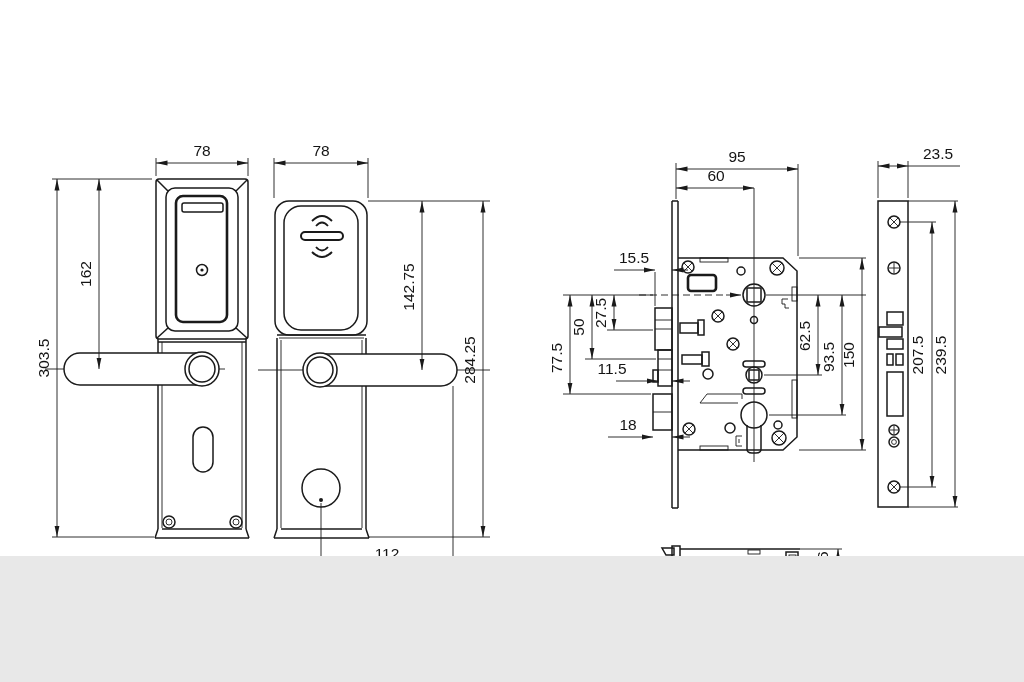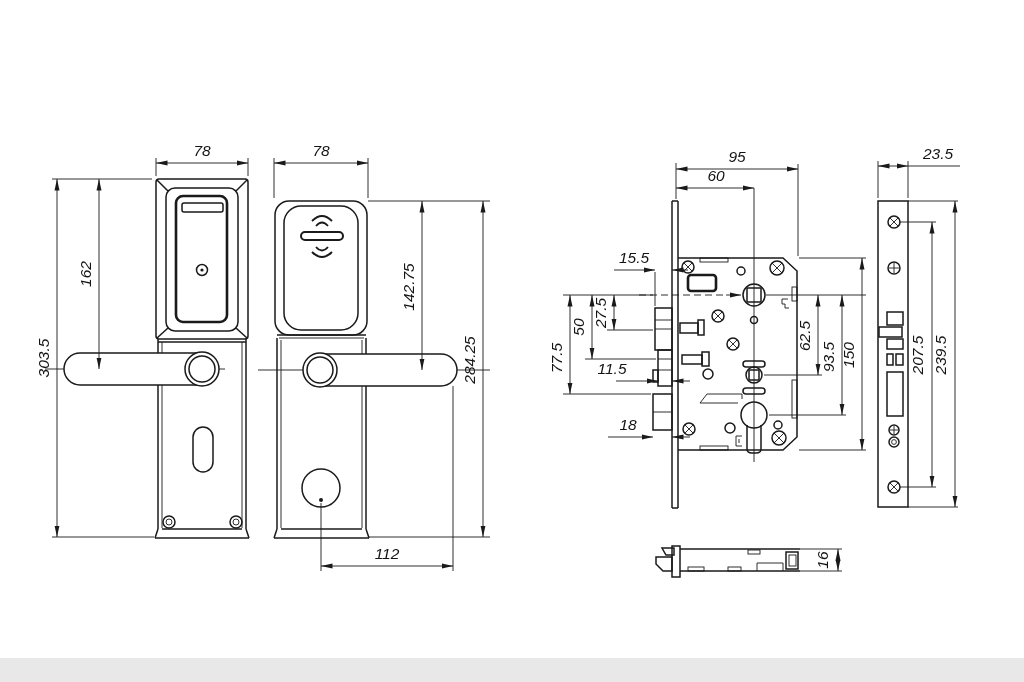--- a/index.html
+++ b/index.html
@@ -1,19 +1,19 @@
 <!DOCTYPE html>
 <html style="--line: #1a1a1a; --bg: #ffffff;"><head>
 <meta charset="utf-8">
 <style>
   :root { --line:#1a1a1a; --bg:#ffffff; }
   html,body { margin:0; padding:0; background:#e8e8e8; }
   .canvas {
-    position:relative; width:1024px; height:658px; background:var(--bg);
-    font-family:"Liberation Sans", sans-serif; overflow:hidden;font-style:italic;
+    position:relative; width:1024px; height:556px; background:var(--bg);
+    font-family:"Liberation Sans", sans-serif; overflow:hidden;
   }
   svg text { font-family:"Liberation Sans", sans-serif; }
   .dimtxt { font-size:15.5px; fill:#141414; text-anchor:middle; }
   .ln  { fill:none; stroke:var(--line); stroke-width:1.5; stroke-linejoin:miter; stroke-linecap:butt; }
   .tk  { fill:none; stroke:var(--line); stroke-width:2.6; }
   .tn  { fill:none; stroke:var(--line); stroke-width:0.9; }
   .dim { fill:none; stroke:var(--line); stroke-width:0.9; }
   .fw  { fill:#ffffff; stroke:var(--line); stroke-width:1.5; }
   .dash{ fill:none; stroke:var(--line); stroke-width:0.9; stroke-dasharray:7 4; }
   .fil { fill:var(--line); stroke:none; }

